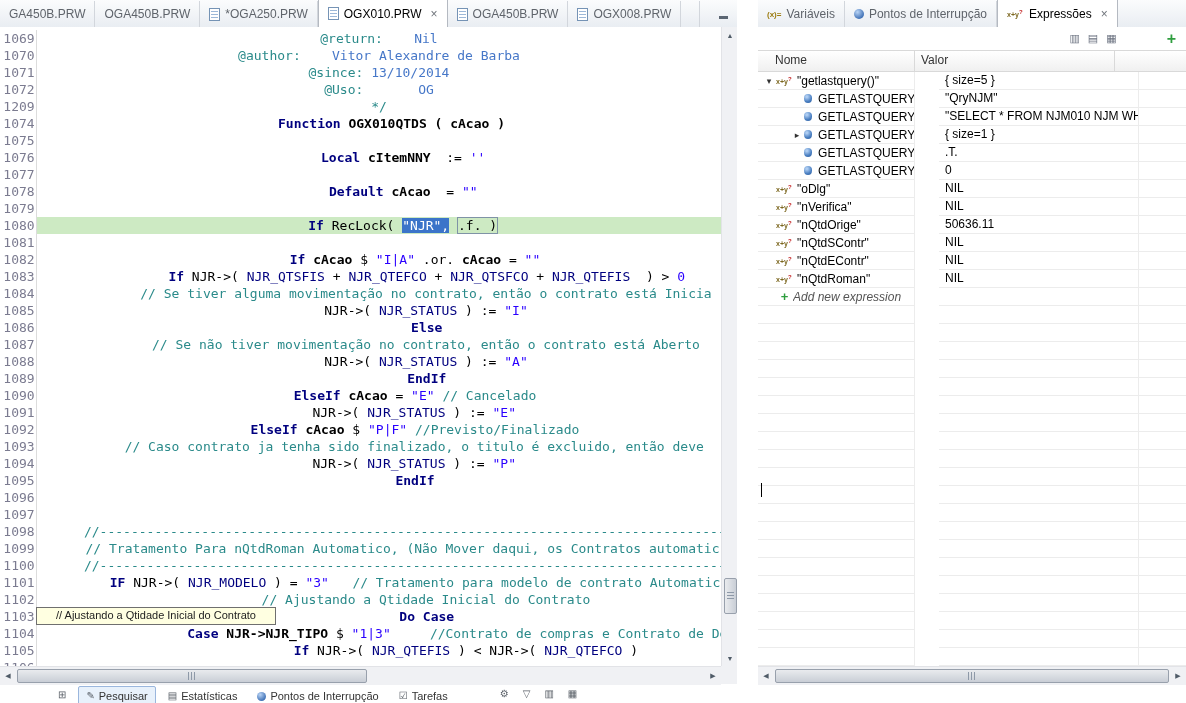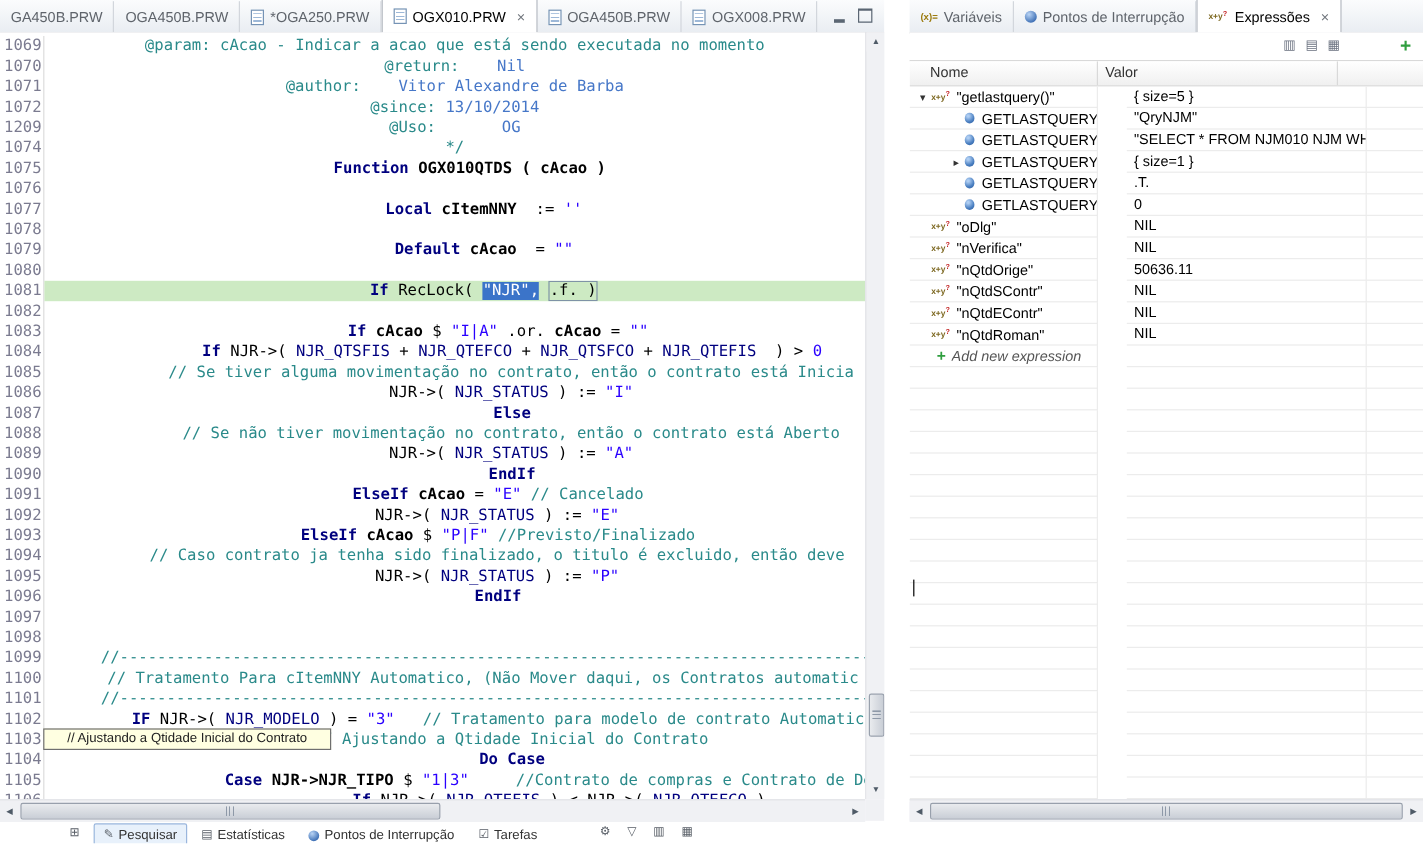--- a/index.html
+++ b/index.html
@@ -16,21 +16,21 @@
   .tab-close{margin-left:4px;color:#707archive;color:#70757c;font-size:12px;line-height:10px;}
   .icon-doc{display:inline-block;width:9px;height:11px;background:#fff;border:1px solid #7593b5;position:relative;}
   .icon-doc::after{content:"";position:absolute;left:1px;right:1px;top:2px;bottom:1px;
         background:repeating-linear-gradient(#9db8d8 0 1px,transparent 1px 3px);}
   .win-btns{display:flex;gap:6px;align-items:center;padding:0 8px;margin-left:auto;height:27px;}
   .wbtn{width:16px;height:14px;display:flex;align-items:flex-end;justify-content:center;cursor:default;}
   .wbtn .bar{width:9px;height:3px;background:#5b6673;margin-bottom:2px;}
   .wbtn .box{width:10px;height:9px;border:1px solid #5b6673;border-top-width:2px;margin-bottom:2px;}
 
   
-  .editor-pane{position:absolute;left:0;top:0;width:737px;height:703px;}
+  .editor-pane{position:absolute;left:0;top:0;width:737px;height:703px;padding-left:24px;}
   .code-wrap{position:absolute;left:0;top:27px;width:721px;height:639px;overflow:hidden;background:#fff;text-align:center;}
   .gutter{position:absolute;left:0;top:3px;width:36px;bottom:0;border-right:1px solid #dcdcdc;
           font:13px/17px "DejaVu Sans Mono",monospace;color:#7b7b90;}
   .gln{height:17px;padding-left:2px;white-space:pre;}
   .code{position:absolute;left:37px;top:3px;right:0;bottom:0;font:13px/17px "DejaVu Sans Mono",monospace;}
   .cline{height:17px;white-space:pre;overflow:hidden;}
   .cline.current{background:#cdeac3;}
   .c-k{color:#00007f;font-weight:bold;margin-left:25px;}
   .c-b{color:#000;font-weight:bold;}
   .c-c{color:#2a8a8a;}
@@ -186,21 +186,20 @@
           <div class="gln">1099</div>
           <div class="gln">1100</div>
           <div class="gln">1101</div>
           <div class="gln">1102</div>
           <div class="gln">1103</div>
           <div class="gln">1104</div>
           <div class="gln">1105</div>
           <div class="gln">1106</div>
         </div>
       <div class="code">
-          <div class="cline"><span class="c-c">@param: cAcao - Indicar a acao que está sendo executada no momento</span></div>
           <div class="cline"><span class="c-c">@return:    </span><span class="c-d">Nil</span></div>
           <div class="cline"><span class="c-c">@author:    </span><span class="c-d">Vitor Alexandre de Barba</span></div>
           <div class="cline"><span class="c-c">@since: </span><span class="c-d">13/10/2014</span></div>
           <div class="cline"><span class="c-c">@Uso:       </span><span class="c-d">OG</span></div>
           <div class="cline"><span class="c-c">*/</span></div>
           <div class="cline"><span class="c-k">Function</span><span class="c-b"> OGX010QTDS ( cAcao )</span></div>
           <div class="cline"></div>
           <div class="cline"><span>   </span><span class="c-k">Local</span><span class="c-b"> cItemNNY  </span><span>:= </span><span class="c-s">''</span></div>
           <div class="cline"></div>
           <div class="cline"><span>   </span><span class="c-k">Default</span><span class="c-b"> cAcao  </span><span>= </span><span class="c-s">""</span></div>
@@ -217,21 +216,21 @@
           <div class="cline"><span>         </span><span class="c-k">EndIf</span></div>
           <div class="cline"><span>      </span><span class="c-k">ElseIf</span><span class="c-b"> cAcao </span><span>= </span><span class="c-s">"E"</span><span> </span><span class="c-c">// Cancelado</span></div>
           <div class="cline"><span>         </span><span>NJR-&gt;( </span><span class="c-f">NJR_STATUS</span><span> ) := </span><span class="c-s">"E"</span></div>
           <div class="cline"><span>      </span><span class="c-k">ElseIf</span><span class="c-b"> cAcao </span><span>$ </span><span class="c-s">"P|F"</span><span> </span><span class="c-c">//Previsto/Finalizado</span></div>
           <div class="cline"><span>         </span><span class="c-c">// Caso contrato ja tenha sido finalizado, o titulo é excluido, então deve</span></div>
           <div class="cline"><span>         </span><span>NJR-&gt;( </span><span class="c-f">NJR_STATUS</span><span> ) := </span><span class="c-s">"P"</span></div>
           <div class="cline"><span>      </span><span class="c-k">EndIf</span></div>
           <div class="cline"></div>
           <div class="cline"></div>
           <div class="cline"><span>      </span><span class="c-c">//----------------------------------------------------------------------------------------</span></div>
-          <div class="cline"><span>      </span><span class="c-c">// Tratamento Para cItemNNY Automatico, (Não Mover daqui, os Contratos automatic</span></div>
+          <div class="cline"><span>      </span><span class="c-c">// Tratamento Para nQtdRoman Automatico, (Não Mover daqui, os Contratos automatic</span></div>
           <div class="cline"><span>      </span><span class="c-c">//----------------------------------------------------------------------------------------</span></div>
           <div class="cline"><span>      </span><span class="c-k">IF</span><span> NJR-&gt;( </span><span class="c-f">NJR_MODELO</span><span> ) = </span><span class="c-s">"3"</span><span>   </span><span class="c-c">// Tratamento para modelo de contrato Automatic</span></div>
           <div class="cline"><span>            </span><span class="c-c">// Ajustando a Qtidade Inicial do Contrato</span></div>
           <div class="cline"><span>         </span><span class="c-k">Do Case</span></div>
           <div class="cline"><span>                </span><span class="c-k">Case</span><span class="c-b"> NJR-&gt;NJR_TIPO </span><span>$ </span><span class="c-s">"1|3"</span><span>     </span><span class="c-c">//Contrato de compras e Contrato de Dem</span></div>
           <div class="cline"><span>                   </span><span class="c-k">If</span><span> NJR-&gt;( </span><span class="c-f">NJR_QTEFIS</span><span> ) &lt; NJR-&gt;( </span><span class="c-f">NJR_QTEFCO</span><span> )</span></div>
         </div>
       <div class="tooltip">// Ajustando a Qtidade Inicial do Contrato</div>
     </div>
 

